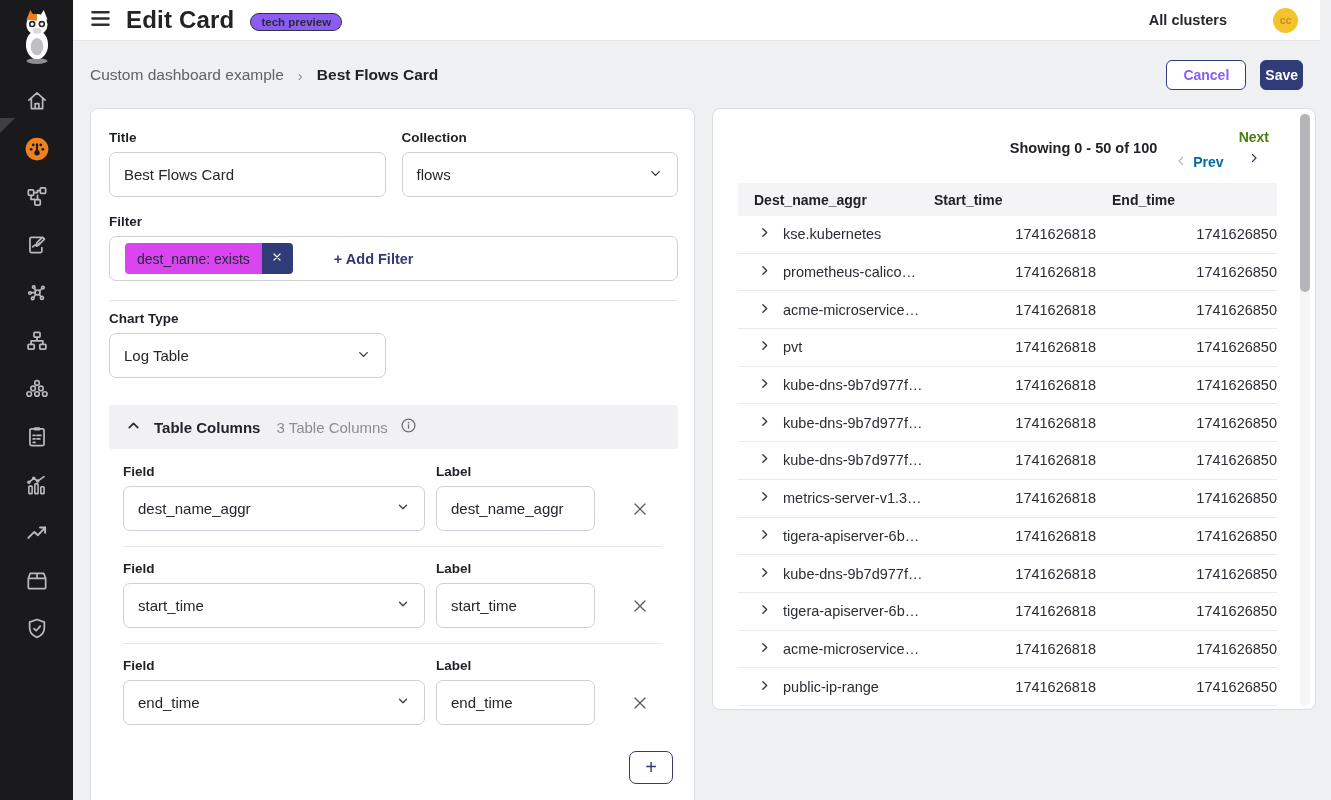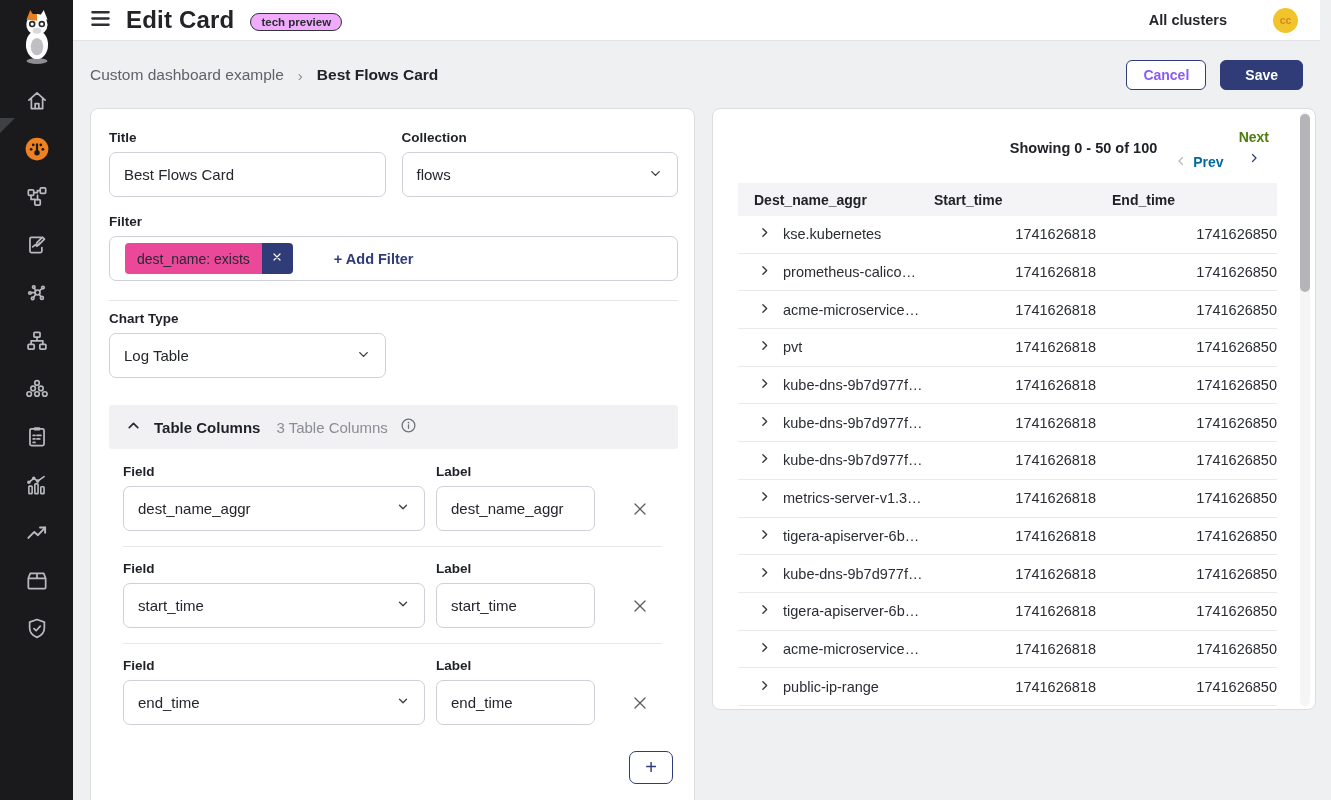--- a/index.html
+++ b/index.html
@@ -10,47 +10,47 @@
   .logo { display:flex; justify-content:center; padding-top:8px; }
   .wedge { position:absolute; left:0; top:118px; width:0; height:0; border-top:15px solid #3f4044; border-right:15px solid transparent; }
   .nav { margin-top:12px; display:flex; flex-direction:column; }
   .nav-item { width:73px; height:48px; display:flex; align-items:center; justify-content:center; cursor:pointer; background:none; border:none; }
   .nav-item svg { width:26px; height:26px; }
 
   
   .topbar { position:absolute; left:73px; right:11px; top:0; height:41px; background:#ffffff; border-bottom:1px solid #e3e4e7; display:flex; align-items:center; padding:0 22px 0 16px; }
   .hamburger { background:none; border:none; cursor:pointer; display:flex; align-items:center; }
   .page-title { font-size:24px; font-weight:800; color:#232327; margin-left:14px; letter-spacing:.2px; }
-  .badge { border:1.4px solid #33343a; border-radius:10px; font-size:11.5px; padding:2px 10px; color:#2b2c31; font-weight:600; margin-left:16px; margin-top:3px; background:#f0abfc; }
+  .badge { border:1.4px solid #33343a; border-radius:10px; font-size:11.5px; padding:2px 10px; color:#2b2c31; font-weight:600; margin-left:16px; margin-top:3px; background:#8b5cf6; }
   .top-spacer { flex:1; }
   .clusters { font-size:14.5px; font-weight:600; color:#26272c; margin-right:46px; background:none; border:none; cursor:pointer; font-family:inherit; }
   .avatar { width:25px; height:25px; border-radius:50%; background:#f2c42c; color:#d28a1f; font-size:10.5px; font-weight:700; display:flex; align-items:center; justify-content:center; border:none; cursor:pointer; }
 
   
   .crumb-row { position:absolute; left:90px; right:28px; top:55px; height:40px; display:flex; align-items:center; justify-content:space-between; }
   .crumbs { display:flex; align-items:center; gap:14px; font-size:15.5px; }
   .crumb-parent { color:#5f6268; background:none; border:none; font-size:15.5px; cursor:pointer; font-family:inherit; }
   .crumb-sep { color:#8a8d93; font-size:15px; }
   .crumb-current { font-weight:700; color:#202228; }
   .actions { display:flex; gap:14px; }
   .btn { height:30px; border-radius:6px; font-size:14px; font-weight:600; cursor:pointer; font-family:inherit; display:flex; align-items:center; }
   .btn-cancel { background:#fff; border:1.4px solid #303c78; color:#8b5cf6; padding:0 16px; }
-  .btn-save { background:#303c78; border:1.4px solid #303c78; color:#fff; padding:0 24px; }
+  .btn-save { background:#303c78; border:1.4px solid #303c78; color:#fff; padding:0 4px; }
 
   
   .form-card { position:absolute; left:90px; top:108px; width:605px; height:740px; background:#fff; border:1px solid #dcdde1; border-radius:8px; padding:21px 16px 0 18px; }
   .fgrid { display:grid; grid-template-columns:1fr 1fr; gap:16px; }
   .flabel { font-size:13.5px; font-weight:700; color:#1e2127; margin-bottom:7px; }
   .input, .select { height:45px; border:1px solid #cdd0d6; border-radius:7px; font-size:15px; color:#23262c; padding:0 14px; background:#fff; width:100%; display:flex; align-items:center; font-family:inherit; }
   input.input { outline:none; }
   .select { justify-content:space-between; cursor:pointer;gap:25px; }
   .filter-group { margin-top:17px; }
   .filter-box { border:1px solid #cdd0d6; border-radius:7px; height:45px; display:flex; align-items:center; padding:0 8px; }
   .chip { display:flex; height:31px; margin-left:7px; }
-  .chip-text { background:#ec4899; color:#232a36; font-size:14px; display:flex; align-items:center; padding:0 12px; border-radius:4px 0 0 4px; }
+  .chip-text { background:#d946ef; color:#232a36; font-size:14px; display:flex; align-items:center; padding:0 12px; border-radius:4px 0 0 4px; }
   .chip-x { width:31px; background:#303c78; border:none; border-radius:0 4px 4px 0; display:flex; align-items:center; justify-content:center; cursor:pointer; }
   .add-filter { margin-left:41px; color:#303c78; font-weight:600; font-size:14.5px; background:none; border:none; cursor:pointer; font-family:inherit; }
   .divider { border:none; border-top:1px solid #e4e5e8; margin-top:19px; }
   .chart-row { margin-top:10px; }
   .accordion { background:#f1f1f3; border-radius:3px; height:44px; display:flex; align-items:center; padding:0 16px; gap:12px; margin-top:27px; cursor:pointer; }
   .acc-title { font-size:15px; font-weight:700; color:#1e2127; }
   .acc-count { font-size:15px; color:#8a8d93; margin-left:4px; }
   .col-row { margin:15px 16px 0 14px; display:flex; gap:11px; align-items:flex-end; }
   .col-row + .col-row { border-top:1px solid #e7e8eb; padding-top:14px; }
   .field-col { width:302px; }

